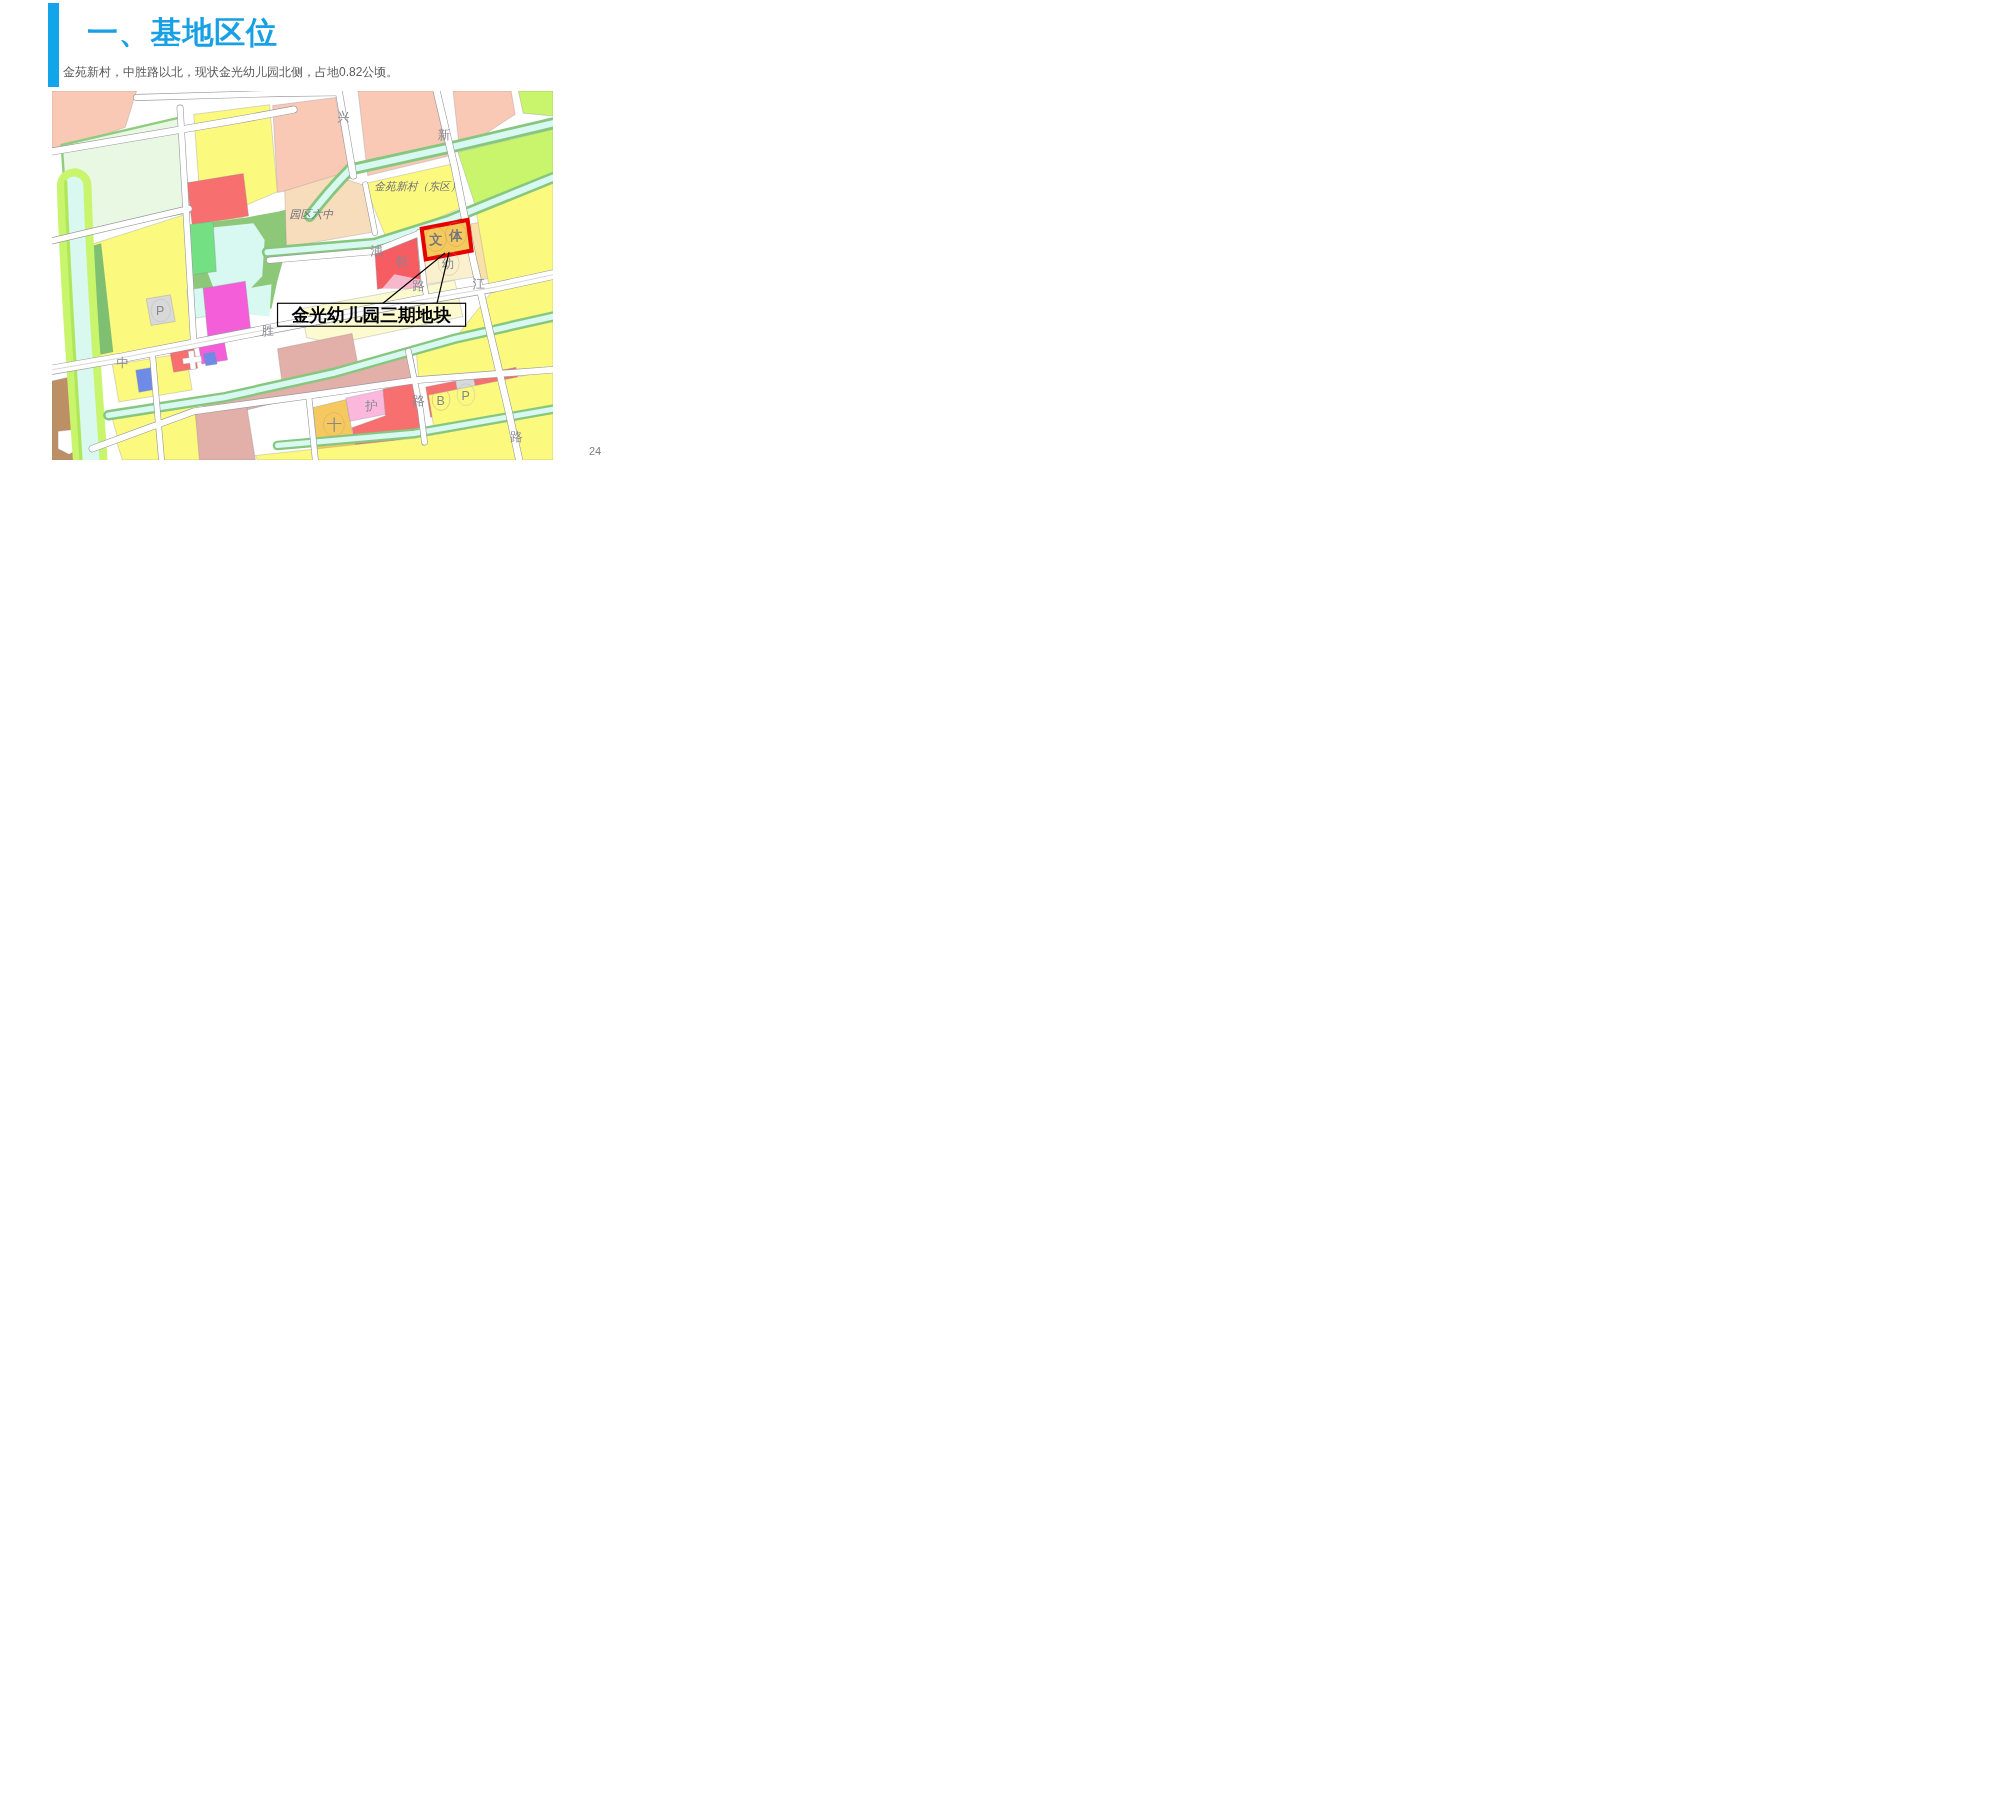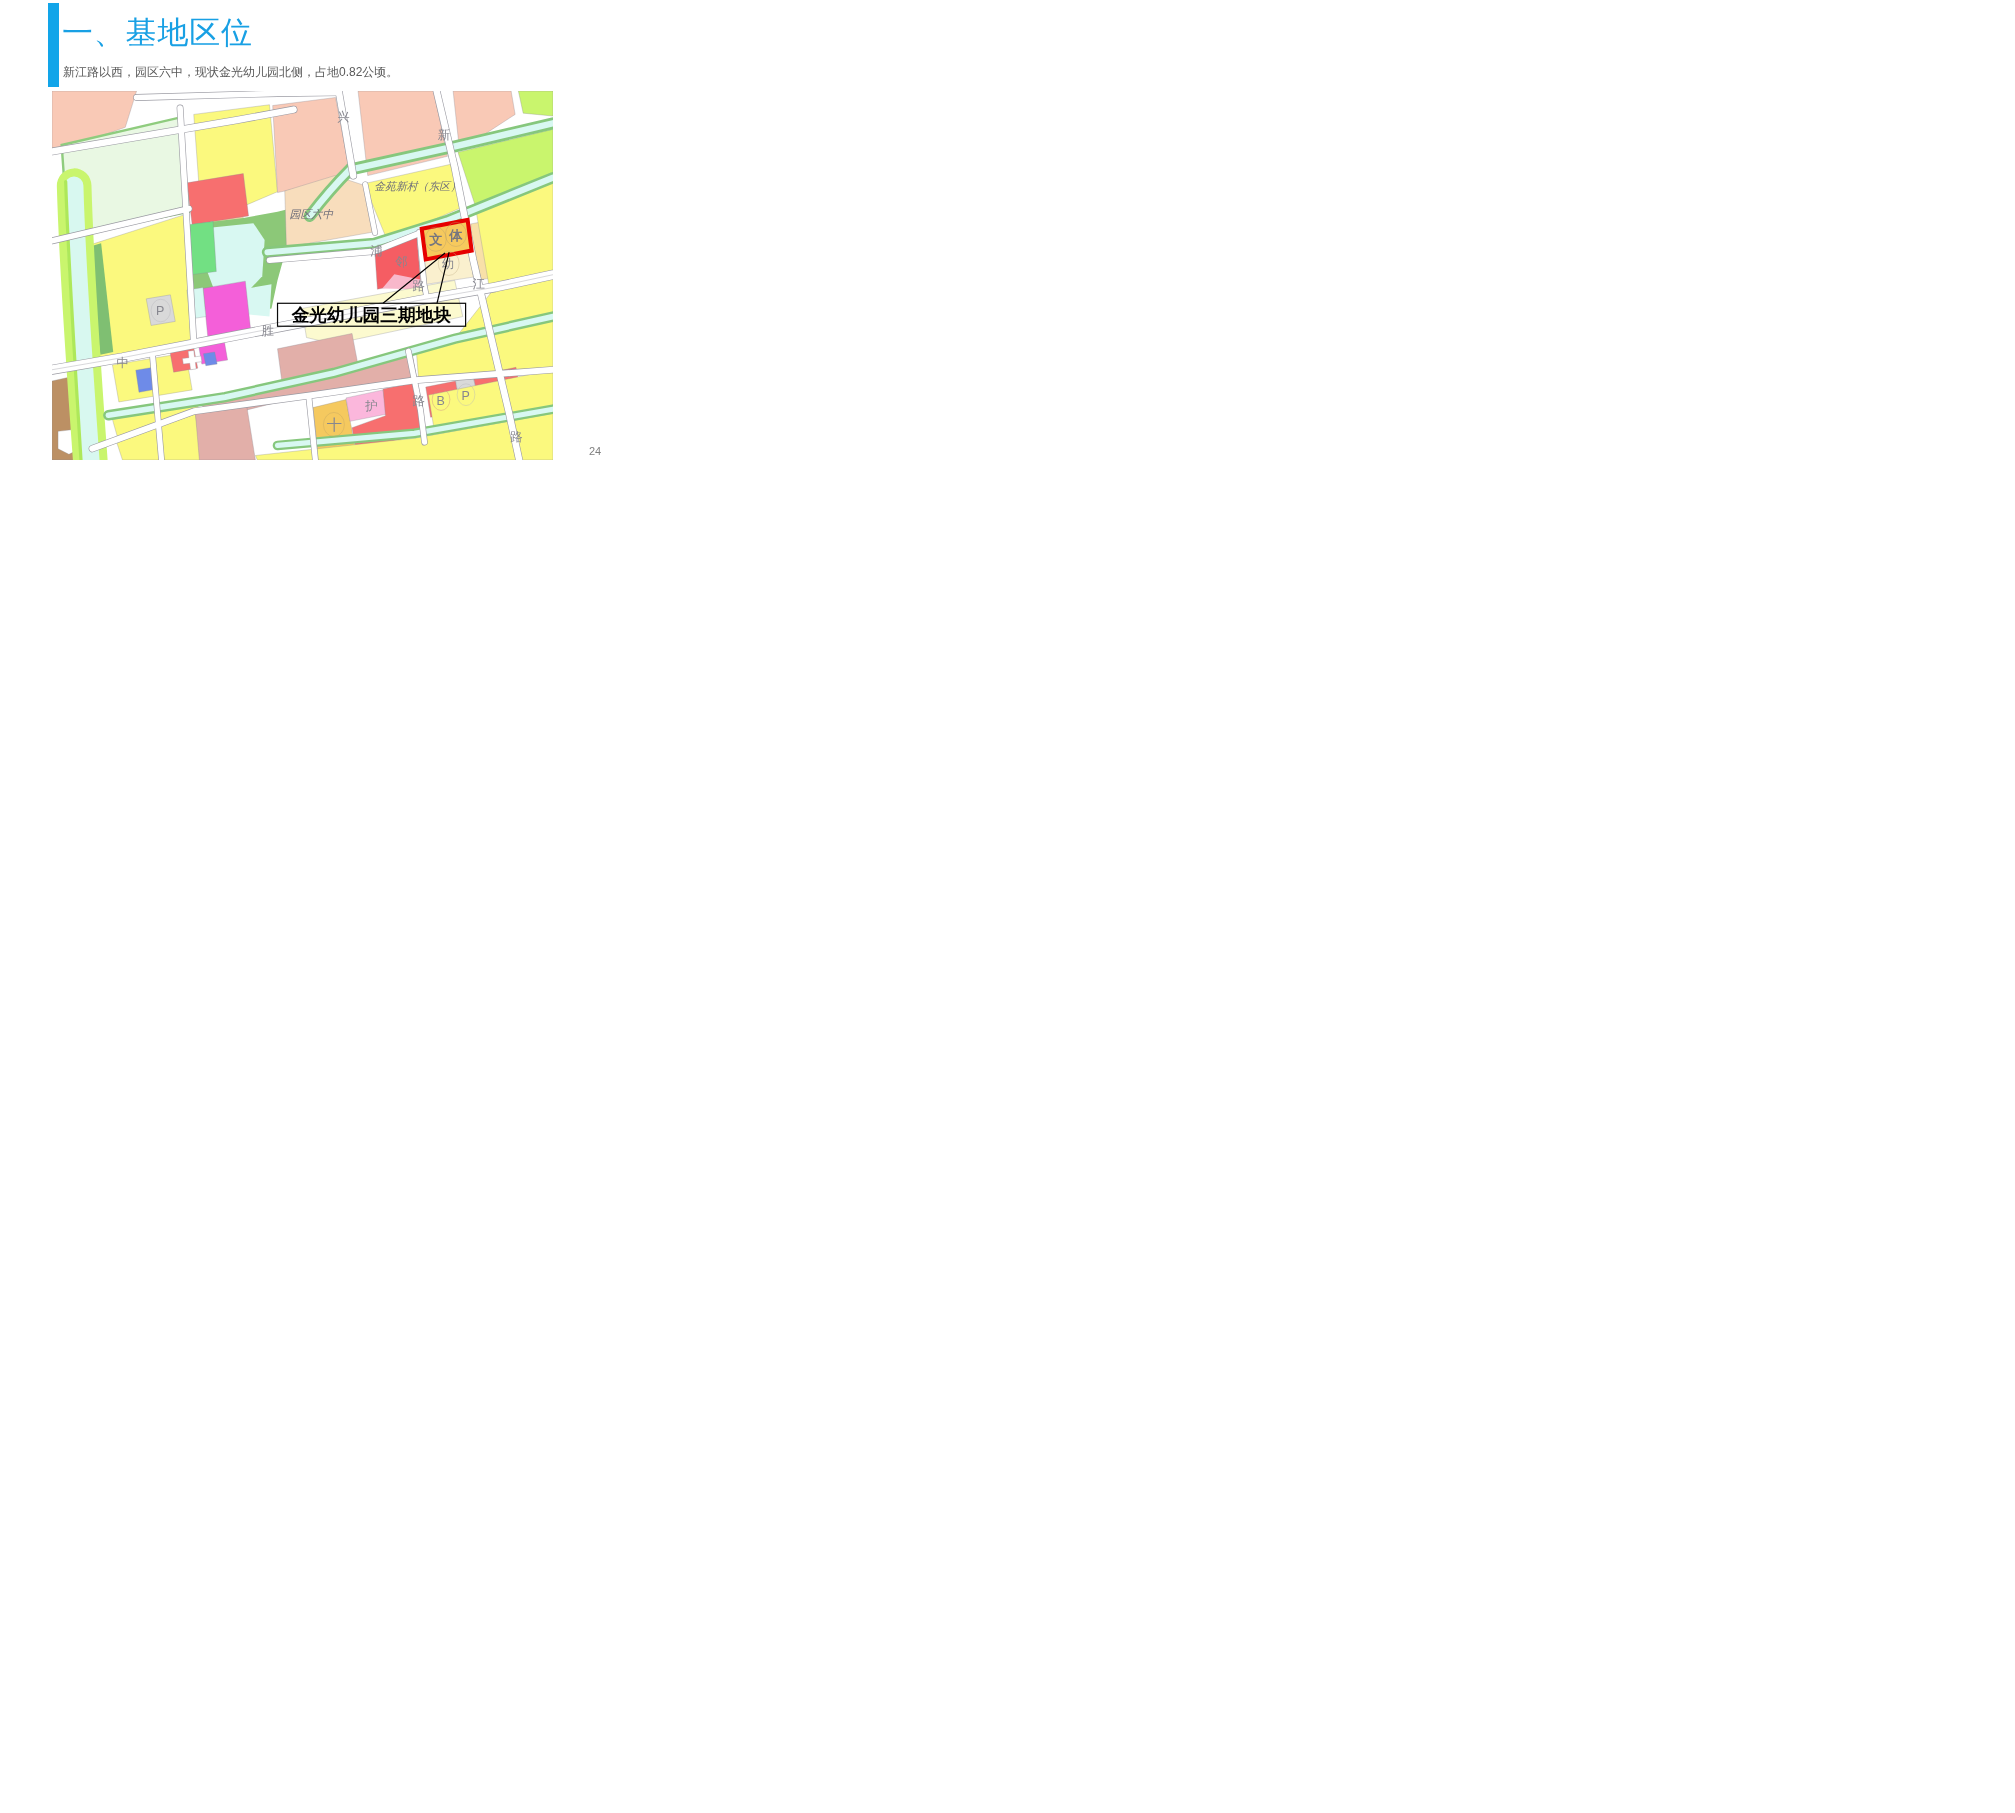--- a/index.html
+++ b/index.html
@@ -1,35 +1,35 @@
 <!DOCTYPE html>
 <html style="font-size:6.4px"><head>
 <meta charset="utf-8">
 <style>
   html,body{margin:0;padding:0;background:#ffffff;}
   #slide{position:relative;width:632px;height:474px;background:#ffffff;overflow:hidden;
          font-family:"Liberation Sans",sans-serif;}
   #accent-bar{position:absolute;left:48px;top:3.2px;width:11px;height:84px;}
-  #page-title{position:absolute;left:62px;top:12px;font-size:31px;font-weight:normal;letter-spacing:0.8px;}
+  #page-title{position:absolute;left:87px;top:12px;font-size:31px;font-weight:bold;letter-spacing:0.8px;}
   #page-subtitle{position:absolute;left:63px;top:64px;font-size:12px;color:#595959;white-space:nowrap;}
   #map-wrap{position:absolute;left:52px;top:91px;width:501px;height:369px;}
   #page-number{position:absolute;left:589px;top:445px;font-size:11px;color:#7f7f7f;text-align:right;}
   svg text{user-select:none;}
   .rdlbl{fill:#87878f;font-size:31px;font-family:"Liberation Sans",sans-serif;}
   .serif-lbl{fill:#6e6e7a;font-size:27px;font-style:italic;font-family:"Liberation Serif",serif;}
   .site-lbl{fill:#76767f;font-size:33px;font-weight:bold;}
   .callout-text{fill:#000000;font-size:44px;font-weight:bold;font-family:"Liberation Sans",sans-serif;}
 </style>
 </head>
 <body>
 
 <div id="slide">
   <div id="accent-bar" style="background: rgb(18, 165, 233);"></div>
   <div id="page-title" style="color: rgb(24, 160, 228);">一、基地区位</div>
-  <div id="page-subtitle" style="color: rgb(89, 89, 89);">新江路以西，园区六中，现状金光幼儿园北侧，占地0.82公顷。</div>
+  <div id="page-subtitle" style="color: rgb(89, 89, 89);">金苑新村，中胜路以北，现状金光幼儿园北侧，占地0.82公顷。</div>
 
   <div id="map-wrap">
   <svg width="501" height="369" viewBox="0 0 1244 916">
 
     <g stroke="#8c8c94" stroke-width="0.8">
 
       <polygon points="0,0 210,0 182,90 0,155" fill="#f9c9b6"></polygon>
 
       <polygon points="24,134 316,66 340,300 40,360" fill="#e9f8e3" stroke="#8fcc7e" stroke-width="6"></polygon>
 

